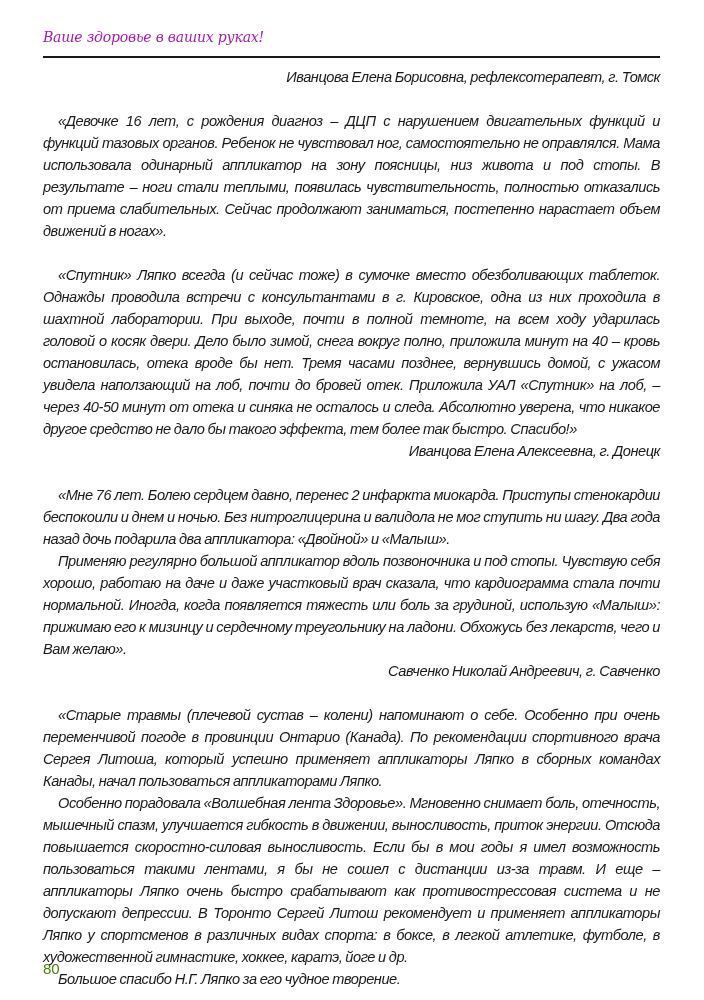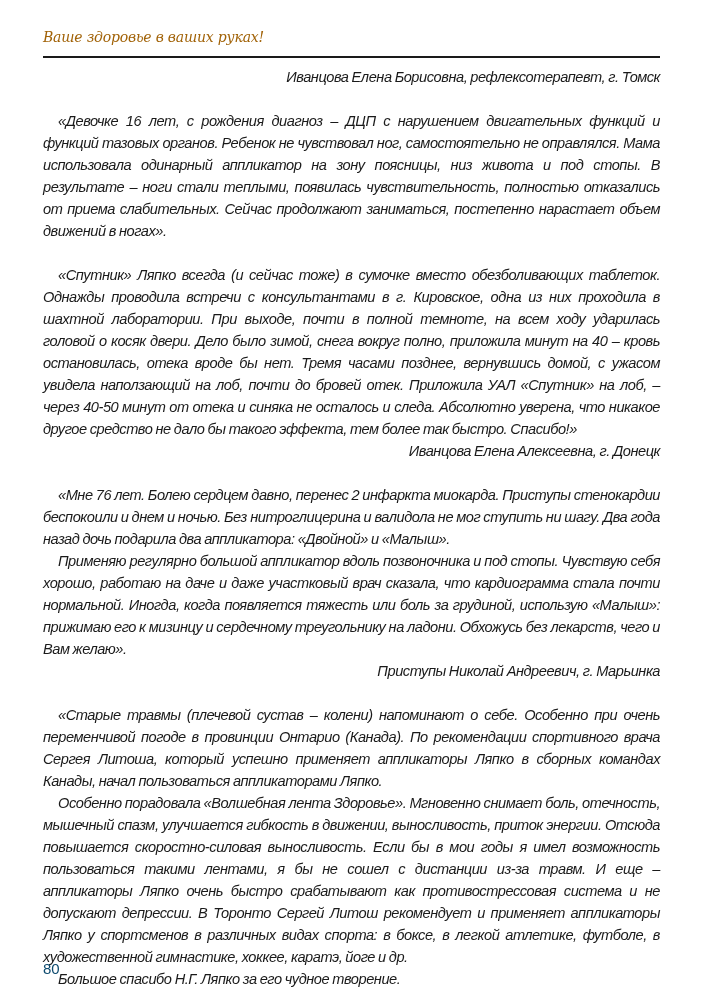--- a/index.html
+++ b/index.html
@@ -21,21 +21,21 @@
       width: 617px;
     }
     .running-head {
       position: absolute;
       top: 29px;
       left: 0;
       font-family: "DejaVu Serif", "Liberation Serif", serif;
       font-style: italic;
       font-size: 14px;
       letter-spacing: -0.2px;
-      color: #a16207;
+      color: #a21caf;
       white-space: nowrap;
     }
     .head-rule {
       position: absolute;
       top: 56px;
       left: 0;
       width: 617px;
       height: 2px;
       background: #1a1a1a;
     }
@@ -69,21 +69,21 @@
     }
     .gap {
       height: 22px;
     }
     .page-number {
       position: absolute;
       top: 960px;
       left: 0;
       font-family: "Liberation Sans", "DejaVu Sans", sans-serif;
       font-size: 15px;
-      color: #0c4a6e;
+      color: #4d7c0f;
     }
   </style>
 </head>
 <body>
 
 <div class="page">
   <div class="running-head">Ваше здоровье в ваших руках!</div>
   <div class="head-rule"></div>
 
   <div class="body">
@@ -98,21 +98,21 @@
 
     <div>
       <p class="para last-left">«Спутник» Ляпко всегда (и сейчас тоже) в сумочке вместо обезболивающих таблеток. Однажды проводила встречи с консультантами в г. Кировское, одна из них проходила в шахтной лаборатории. При выходе, почти в полной темноте, на всем ходу ударилась головой о косяк двери. Дело было зимой, снега вокруг полно, приложила минут на 40 – кровь остановилась, отека вроде бы нет. Тремя часами позднее, вернувшись домой, с ужасом увидела наползающий на лоб, почти до бровей отек. Приложила УАЛ «Спутник» на лоб, – через 40-50 минут от отека и синяка не осталось и следа. Абсолютно уверена, что никакое другое средство не дало бы такого эффекта, тем более так быстро. Спасибо!»</p>
       <p class="signature">Иванцова Елена Алексеевна, г. Донецк</p>
     </div>
     <div class="gap"></div>
 
     <div>
       <p class="para last-left">«Мне 76 лет. Болею сердцем давно, перенес 2 инфаркта миокарда. Приступы стенокардии беспокоили и днем и ночью. Без нитроглицерина и валидола не мог ступить ни шагу. Два года назад дочь подарила два аппликатора: «Двойной» и «Малыш».</p>
       <p class="para last-left">Применяю регулярно большой аппликатор вдоль позвоночника и под стопы. Чувствую себя хорошо, работаю на даче и даже участковый врач сказала, что кардиограмма стала почти нормальной. Иногда, когда появляется тяжесть или боль за грудиной, использую «Малыш»: прижимаю его к мизинцу и сердечному треугольнику на ладони. Обхожусь без лекарств, чего и Вам желаю».</p>
-      <p class="signature">Приступы Николай Андреевич, г. Марьинка</p>
+      <p class="signature">Савченко Николай Андреевич, г. Савченко</p>
     </div>
     <div class="gap"></div>
 
     <div>
       <p class="para last-left">«Старые травмы (плечевой сустав – колени) напоминают о себе. Особенно при очень переменчивой погоде в провинции Онтарио (Канада). По рекомендации спортивного врача Сергея Литоша, который успешно применяет аппликаторы Ляпко в сборных командах Канады, начал пользоваться аппликаторами Ляпко.</p>
       <p class="para last-left">Особенно порадовала «Волшебная лента Здоровье». Мгновенно снимает боль, отечность, мышечный спазм, улучшается гибкость в движении, выносливость, приток энергии. Отсюда повышается скоростно-силовая выносливость. Если бы в мои годы я имел возможность пользоваться такими лентами, я бы не сошел с дистанции из-за травм. И еще – аппликаторы Ляпко очень быстро срабатывают как противострессовая система и не допускают депрессии. В Торонто Сергей Литош рекомендует и применяет аппликаторы Ляпко у спортсменов в различных видах спорта: в боксе, в легкой атлетике, футболе, в художественной гимнастике, хоккее, каратэ, йоге и др.</p>
       <p class="para last-left">Большое спасибо Н.Г. Ляпко за его чудное творение.</p>
 
     </div>
   </div>

